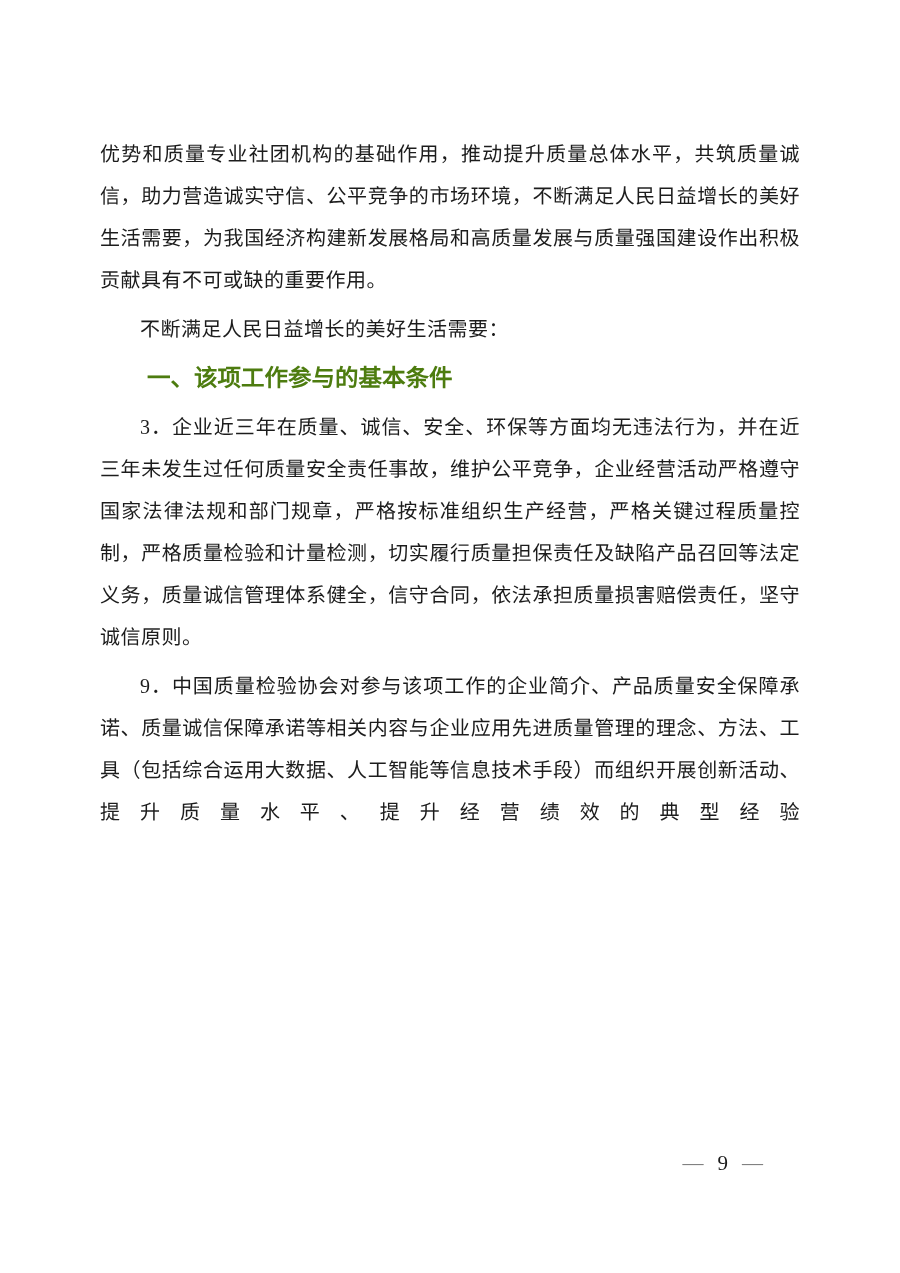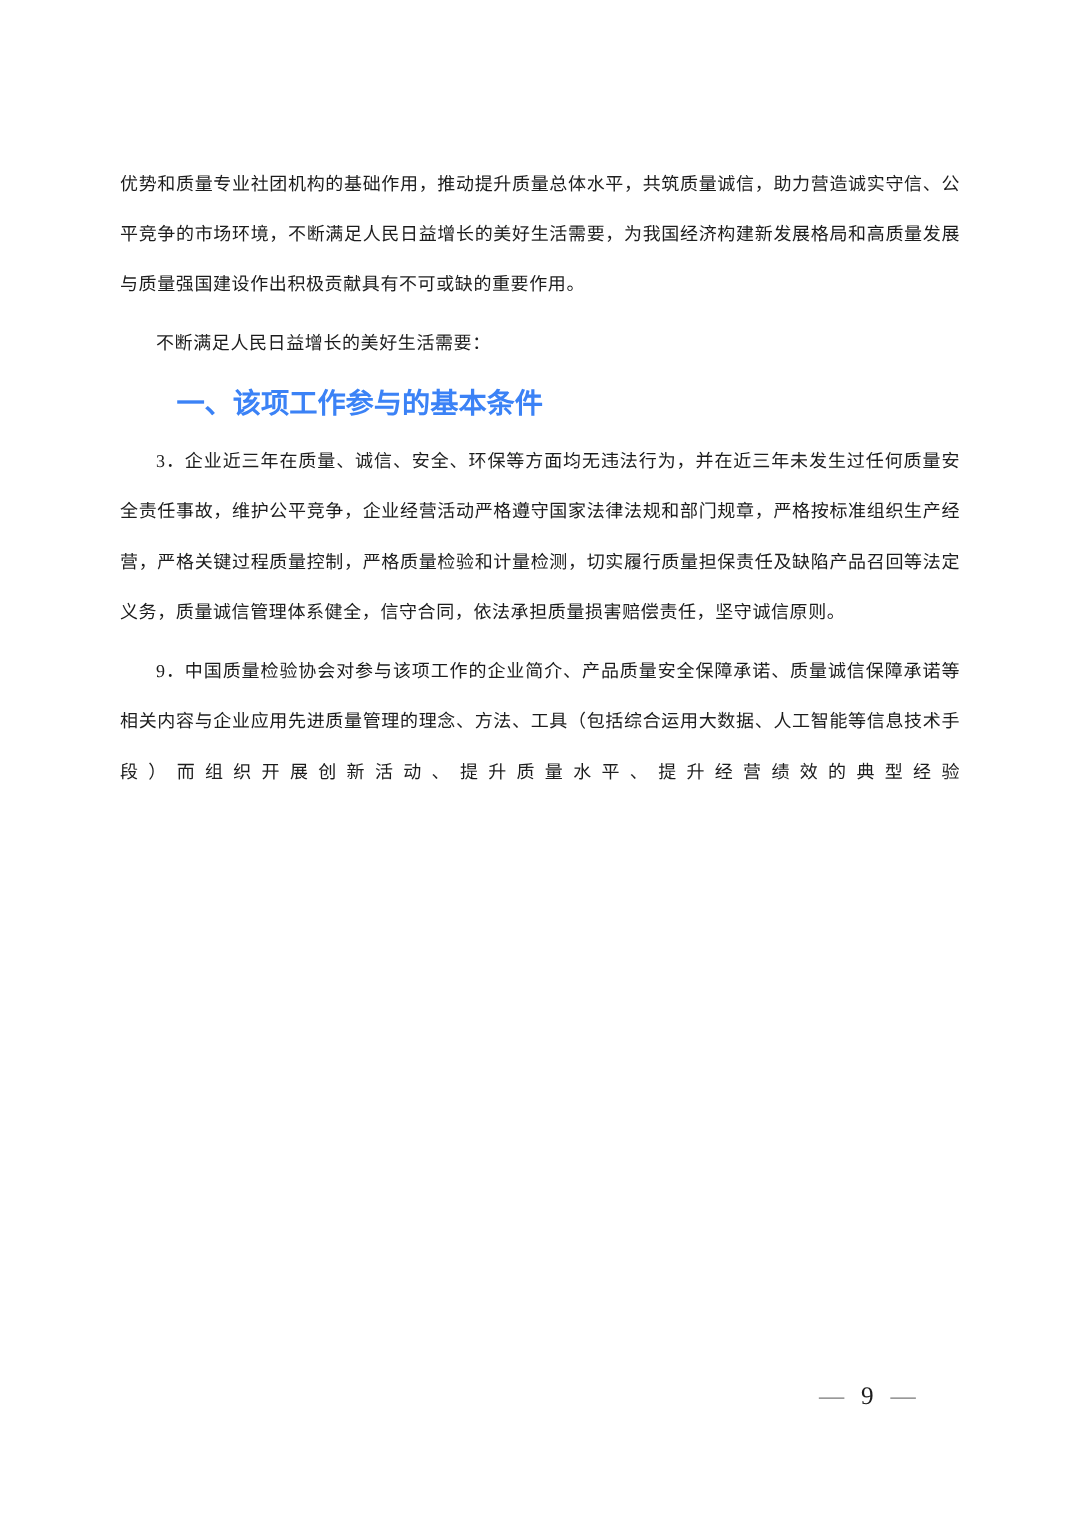--- a/index.html
+++ b/index.html
@@ -16,42 +16,42 @@
     font-family: "Liberation Serif", serif;
     color: #1c1c1c;
   }
   .content {
     position: absolute;
     left: 100px;
     top: 133px;
     width: 700px;
   }
   .para {
-    font-size: 15px;
+    font-size: 20px;
     line-height: 42px;
     margin: 0 0 7px 0;
     text-align: justify;
     text-justify: inter-ideograph;
     letter-spacing: 0.5px;
   }
   .para.indent {
     text-indent: 2em;
   }
   .para.runover {
     
     text-align-last: justify;
   }
   .heading {
     font-family: "Liberation Sans", sans-serif;
     font-weight: bold;
     font-size: 23.5px;
     line-height: 42px;
     margin: 0 0 7px 0;
     text-indent: 2em;
-    color: #3b82f6;
+    color: #4d7c0f;
   }
   .footer {
     position: absolute;
     top: 1148px;
     right: 137px;
     display: flex;
     align-items: center;
     gap: 14px;
     font-size: 21px;
     line-height: 30px;

